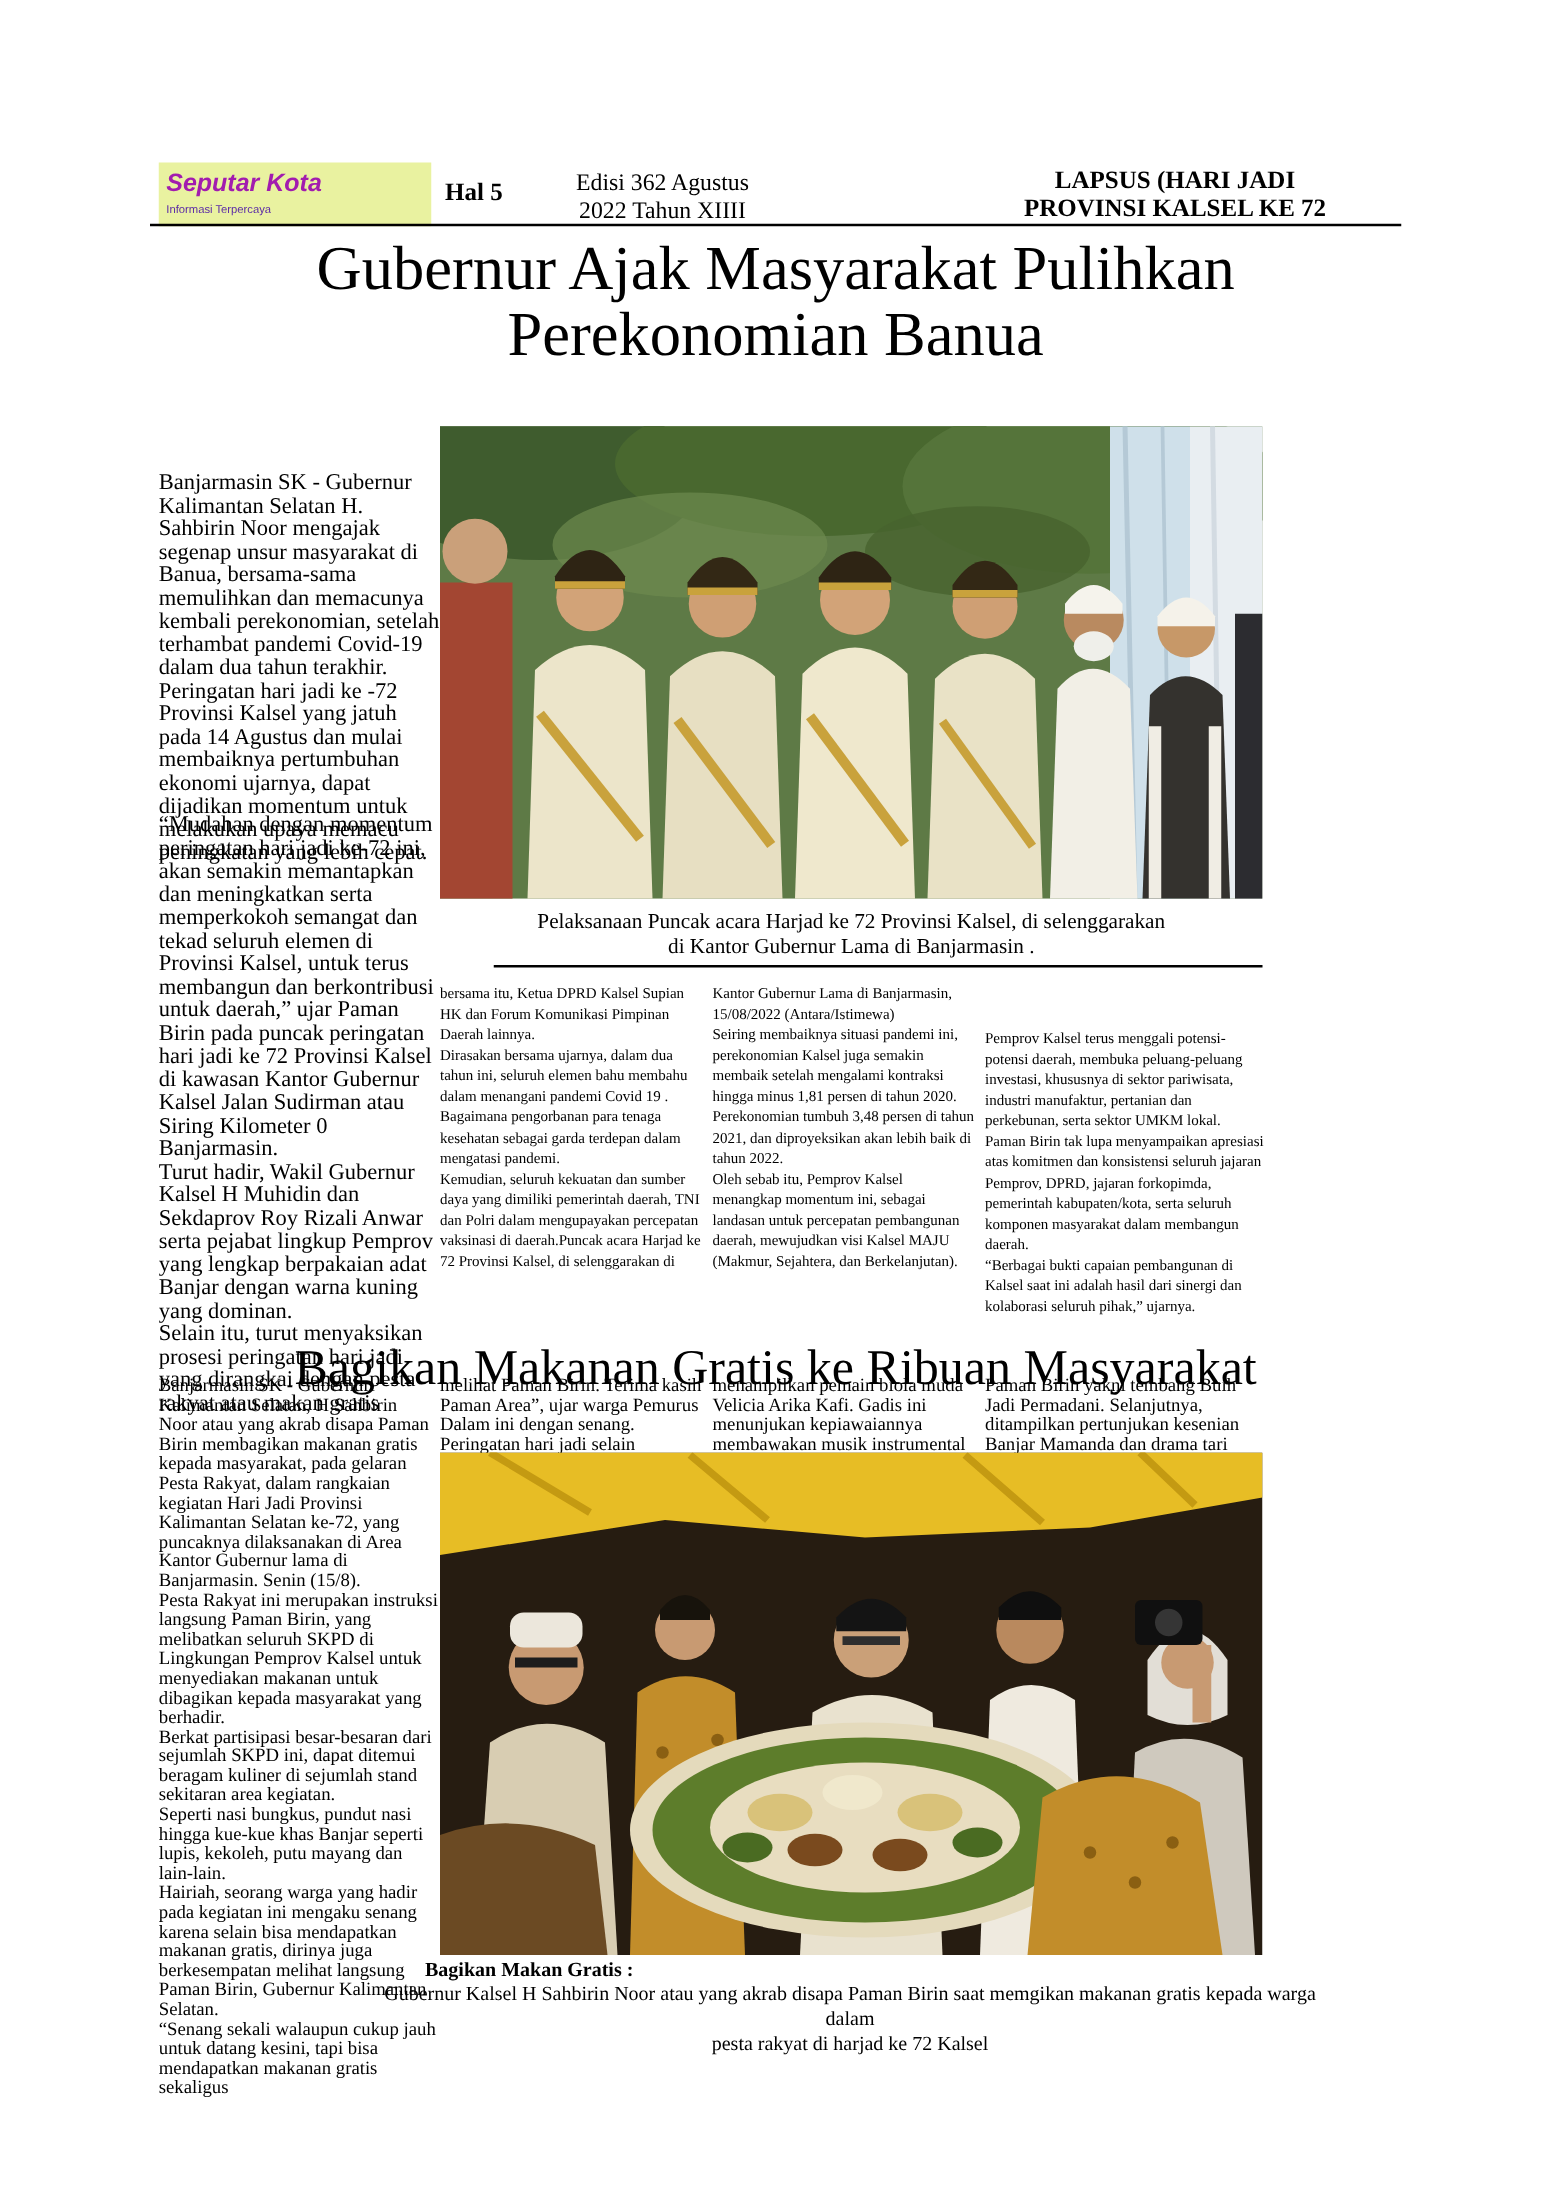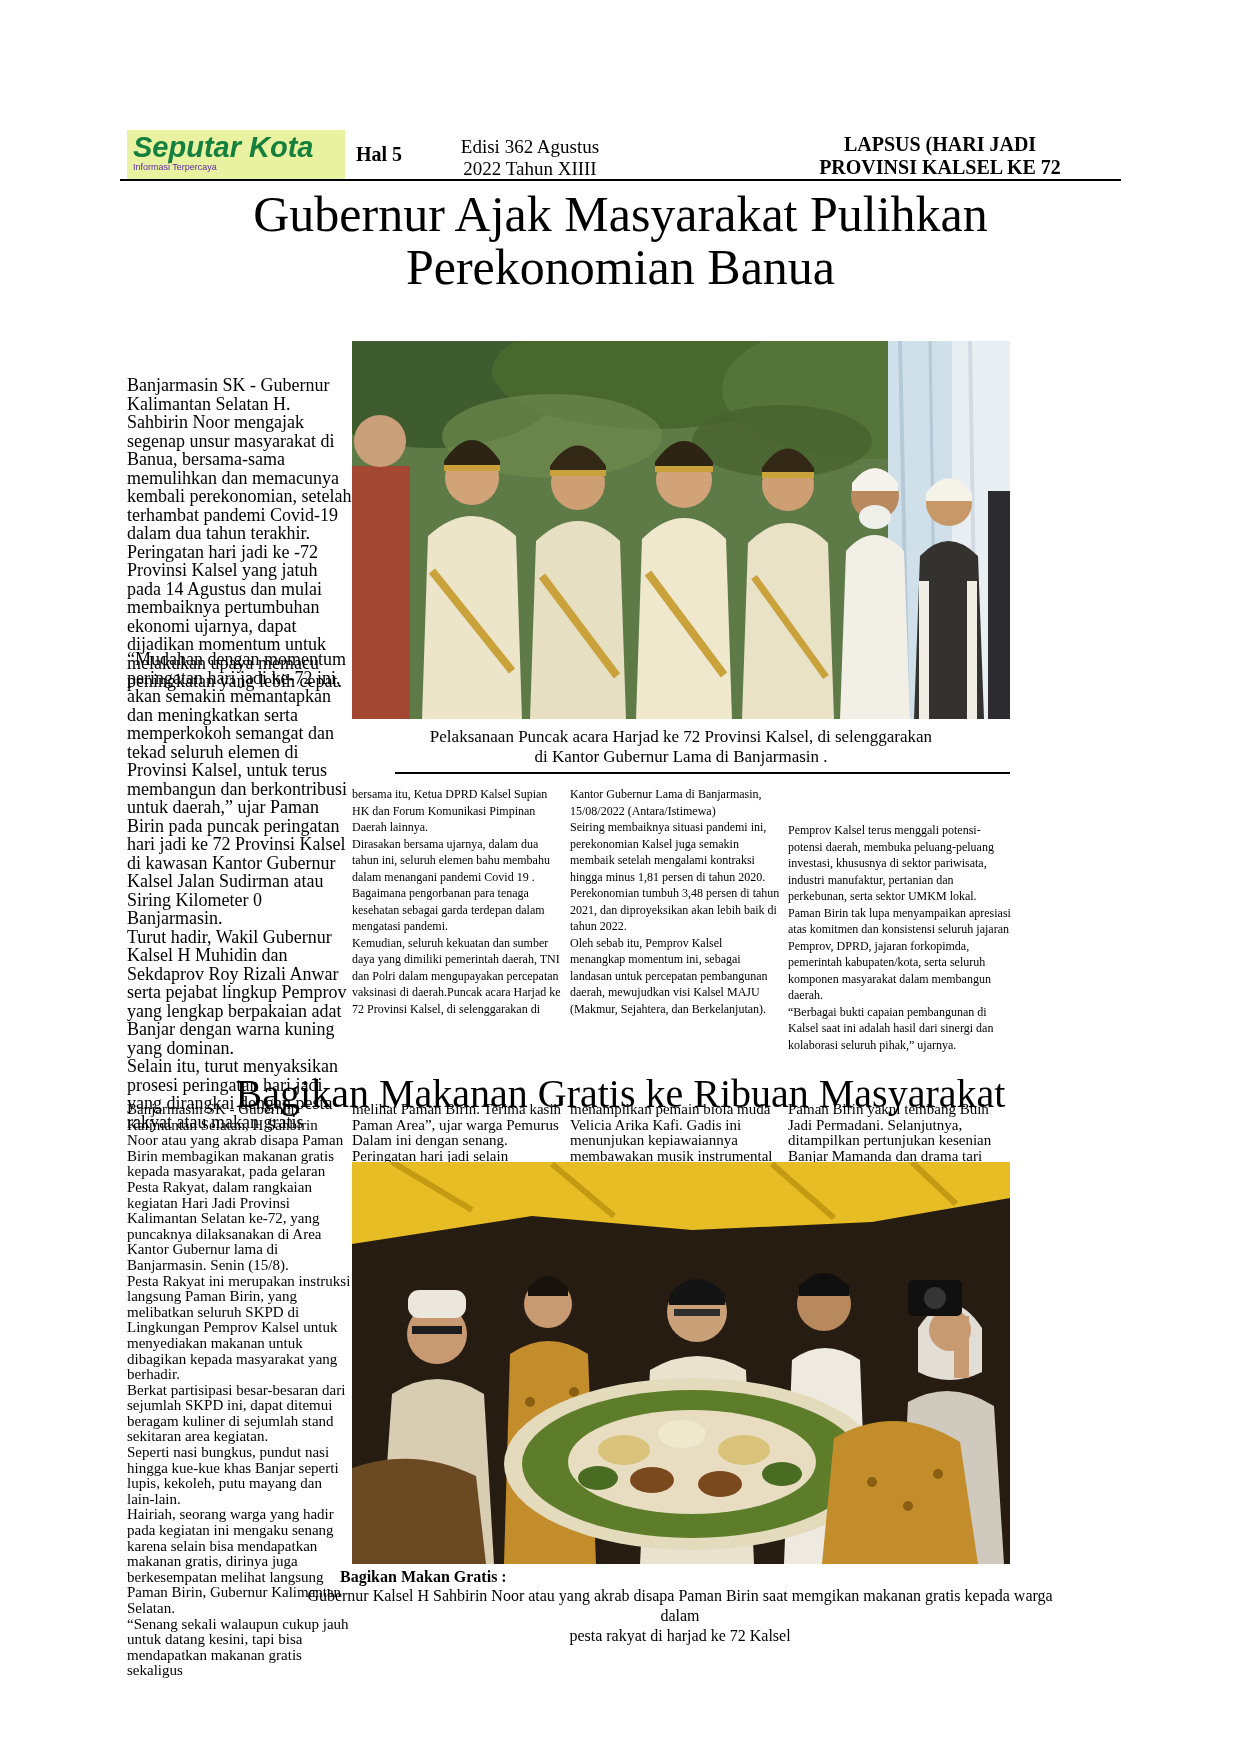--- a/index.html
+++ b/index.html
@@ -5,21 +5,21 @@
   html,body{margin:0;padding:0;background:#ffffff;}
   .page{position:relative;width:1241px;height:1755px;background:#ffffff;
         font-family:"Liberation Serif",serif;color:#000;overflow:hidden;}
   .abs{position:absolute;}
   .prelines{white-space:pre-line;}
 
   
   .logo-box{left:127px;top:130px;width:218px;height:51px;background:#e9f2a0;
             padding:2px 6px;box-sizing:border-box;}
   .logo-title{font-family:"Liberation Sans",sans-serif;font-weight:bold;
-              font-style:italic;font-size:29px;line-height:30px;color:#15803d;letter-spacing:0px;}
+              font-style:italic;font-size:20px;line-height:30px;color:#a21caf;letter-spacing:0px;}
   .logo-tagline{font-family:"Liberation Sans",sans-serif;font-size:9px;color:#5b2aa6;}
   .page-num{left:356px;top:143px;width:70px;font-weight:bold;font-size:20px;}
   .edition{left:400px;top:136px;width:260px;text-align:center;font-size:19px;line-height:22px;}
   .section-tag{left:795px;top:133px;width:290px;text-align:center;font-weight:bold;
                font-size:20px;line-height:23px;}
   .header-rule{left:120px;top:179px;width:1001px;height:2px;background:#000;}
 
   
   .headline1{left:120px;top:188px;width:1001px;text-align:center;}
   .hl1-a{font-size:42px;line-height:48px;}

